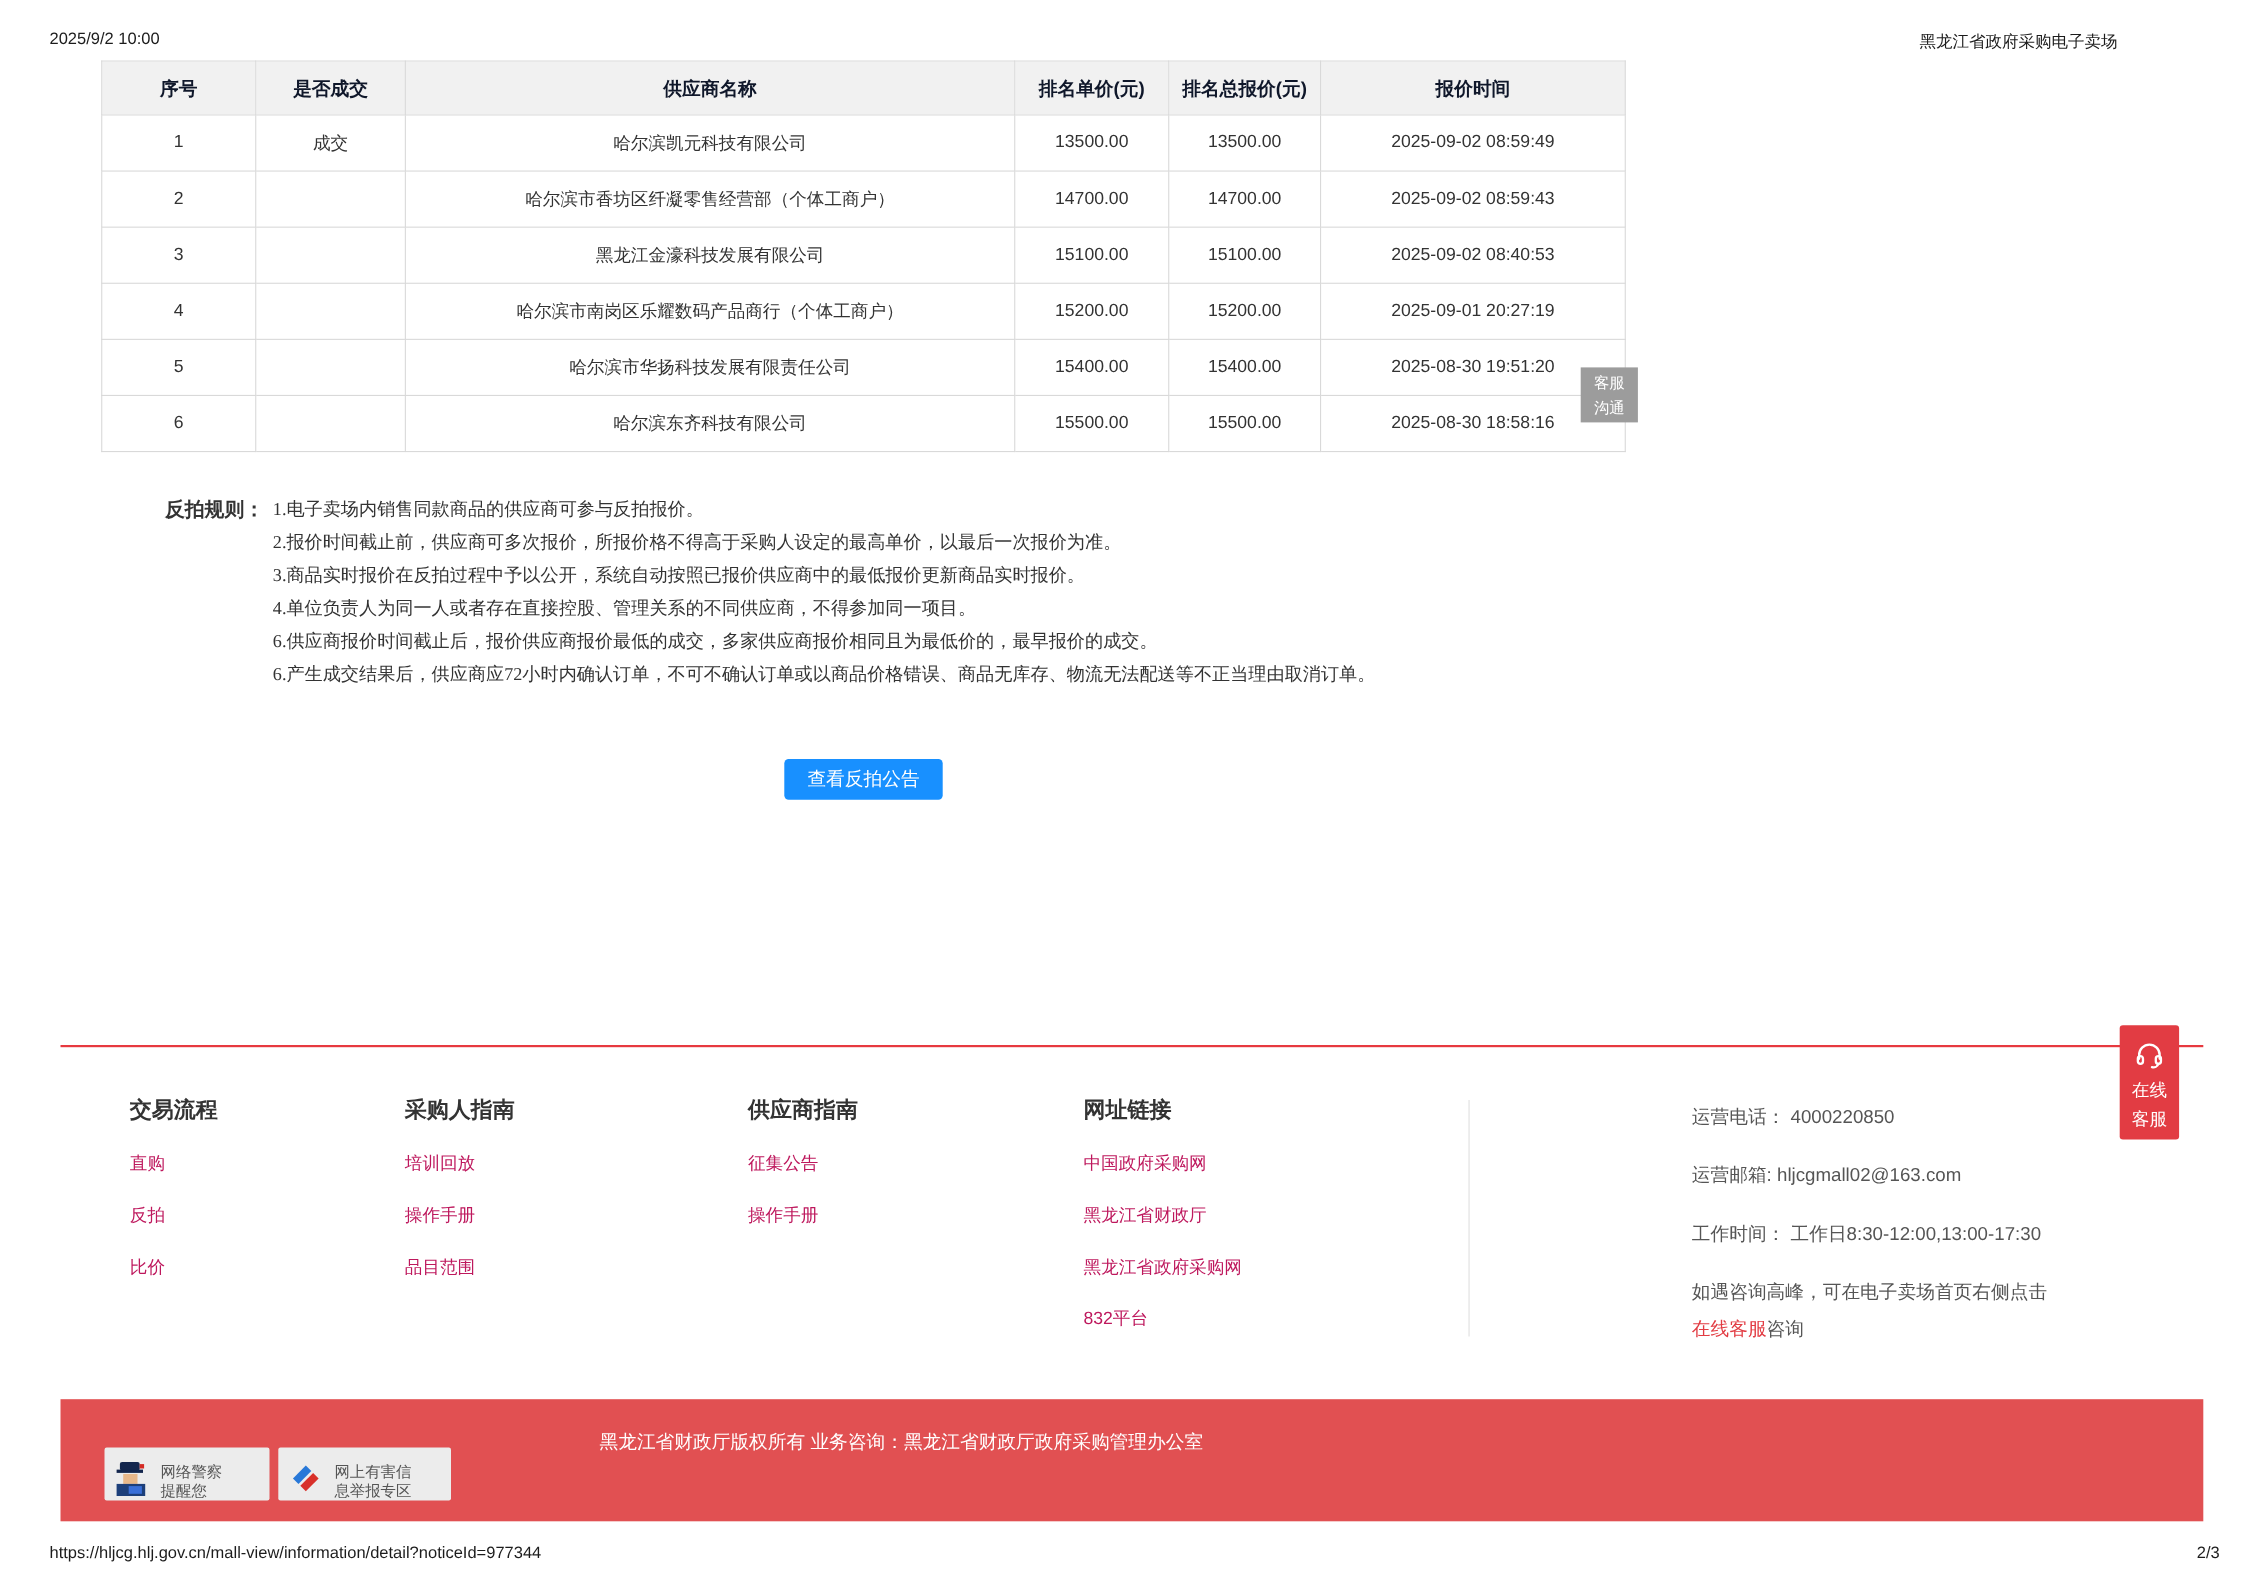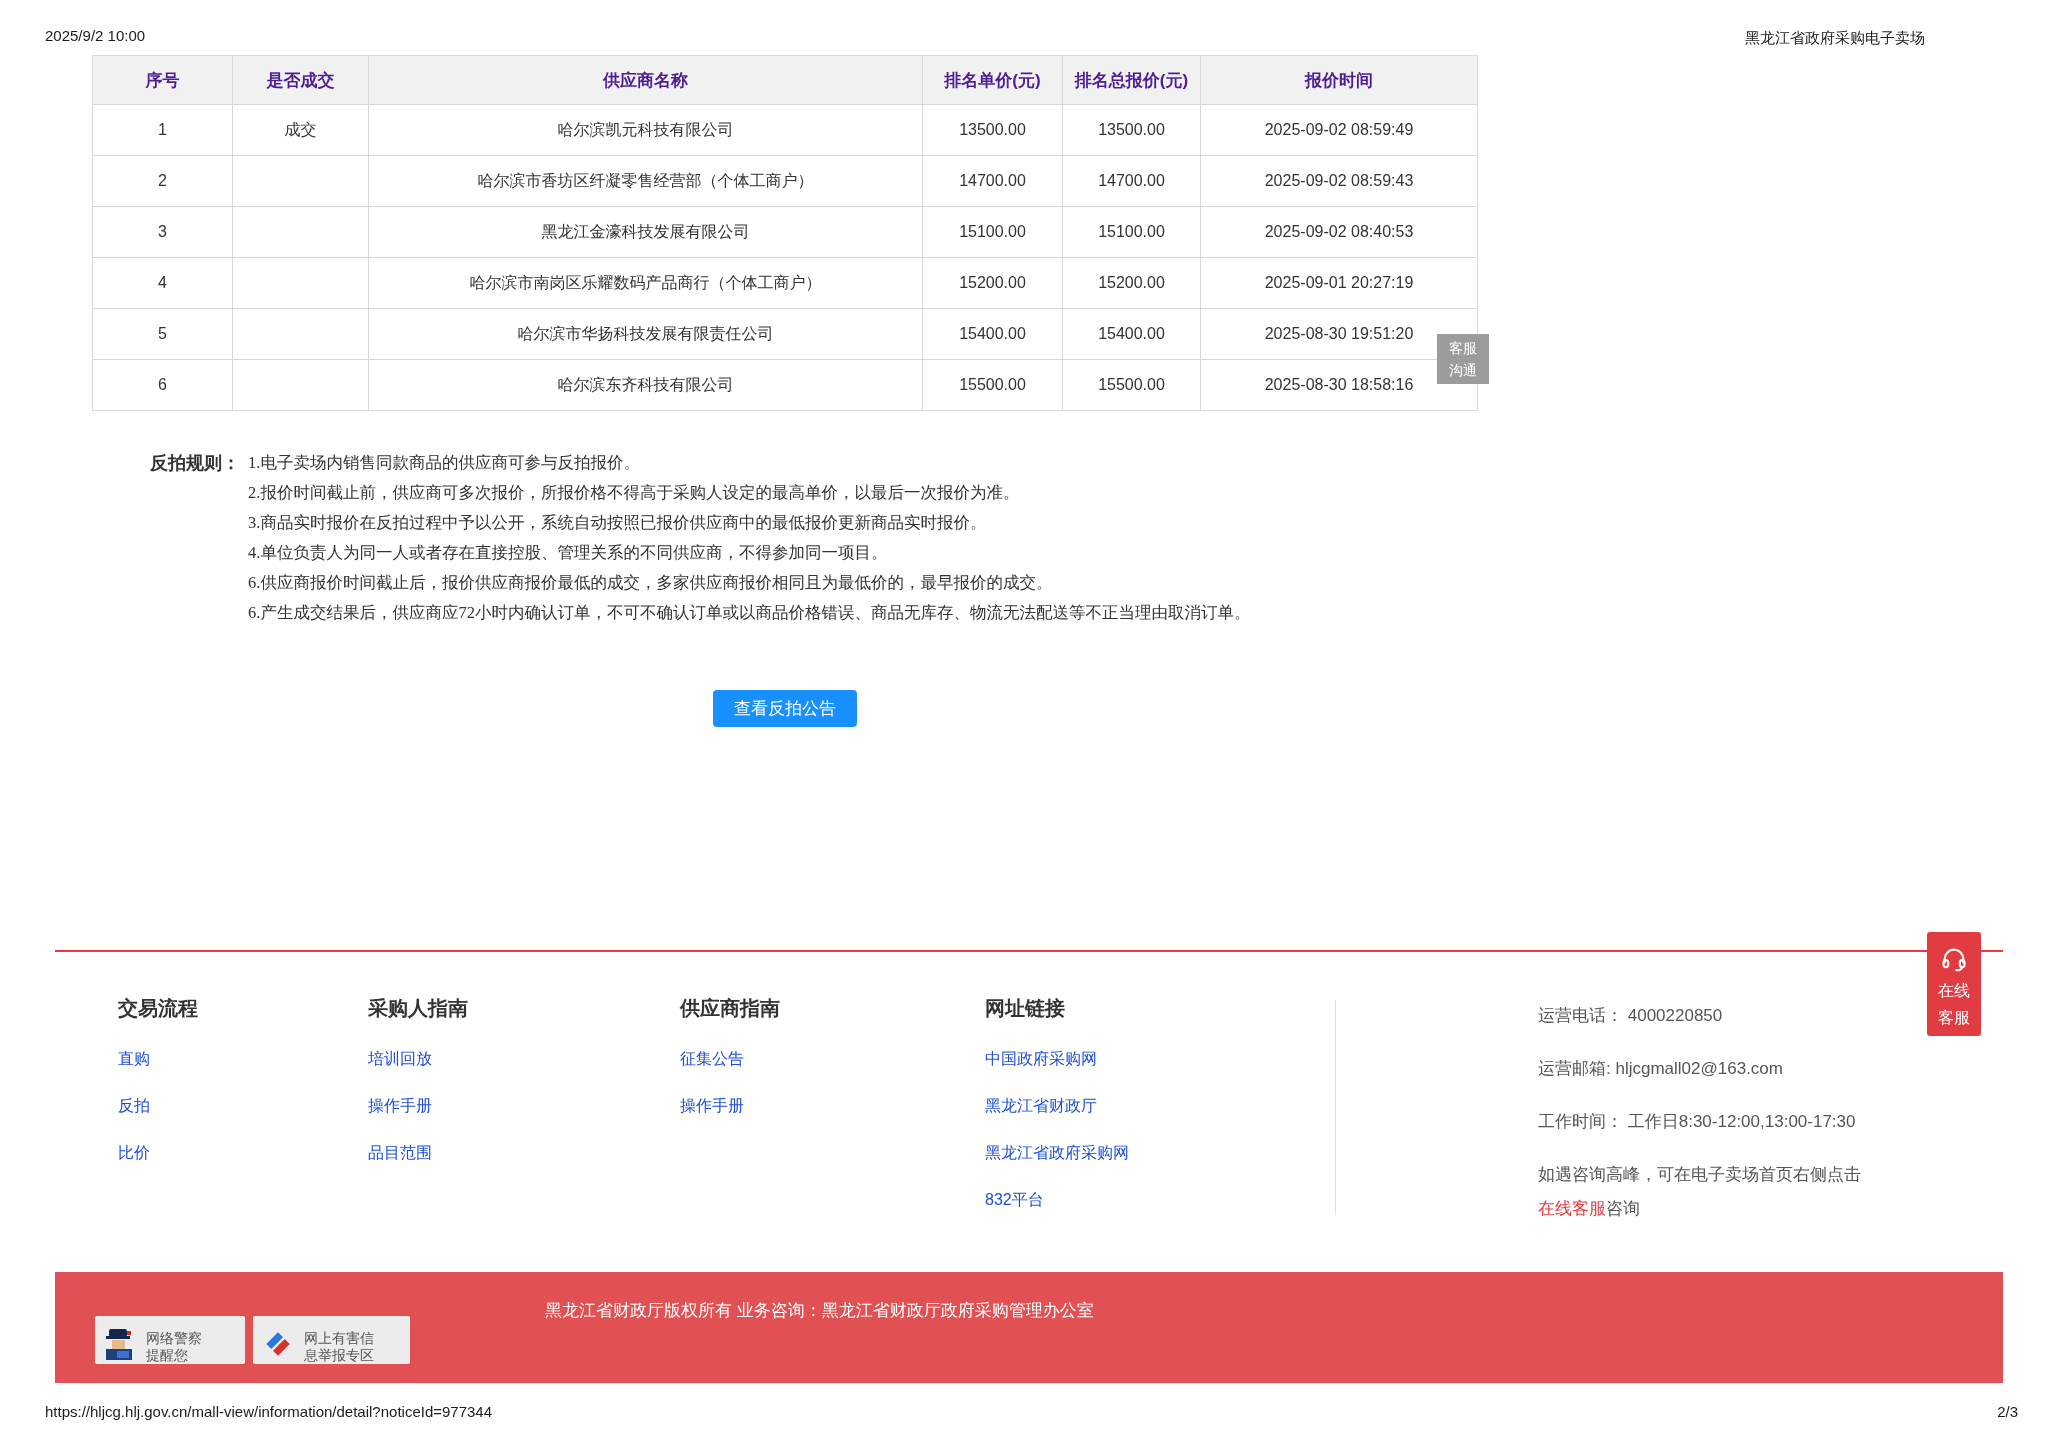--- a/index.html
+++ b/index.html
@@ -6,21 +6,21 @@
   #page{position:relative;width:2048px;height:1447px;background:#fff;overflow:hidden;
         font-family:"Liberation Sans","DejaVu Sans",sans-serif;color:#333;}
 
   
   .ph-date{position:absolute;left:45px;top:27px;font-size:15px;color:#1c1c1c;}
   .ph-title{position:absolute;left:0;width:1925px;top:29px;text-align:right;font-size:15px;color:#1c1c1c;}
 
   
   table.quote{position:absolute;left:92px;top:55px;width:1385px;border-collapse:collapse;table-layout:fixed;}
   table.quote th,table.quote td{border:1px solid #d9d9d9;text-align:center;vertical-align:middle;overflow:hidden;}
-  table.quote th{height:46px;background:#f1f1f1;font-size:17px;font-weight:bold;color:#4c1d95;}
+  table.quote th{height:46px;background:#f1f1f1;font-size:17px;font-weight:bold;color:#0f172a;}
   table.quote td{height:48px;font-size:16px;color:#333;}
 
   
   .chat-tab{position:absolute;left:1437px;top:334px;width:52px;height:50px;background:#9c9c9c;
             color:#fff;font-size:14px;line-height:22px;text-align:center;padding-top:3px;box-sizing:border-box;cursor:pointer;}
 
   
   .rules{position:absolute;left:150px;top:448px;display:flex;font-family:Liberation Serif, serif;}
   .rules-label{font-size:18px;font-weight:bold;color:#333;line-height:30px;white-space:nowrap;}
   .rules-items{margin-left:8px;}
@@ -29,21 +29,21 @@
   
   .ann-btn{position:absolute;left:713px;top:690px;width:144px;height:37px;background:#1890ff;border:none;
            border-radius:4px;color:#fff;font-size:17px;line-height:37px;text-align:center;cursor:pointer;
            font-family:inherit;padding:0;}
 
   .red-line{position:absolute;left:55px;top:950px;width:1948px;height:2px;background:#e7393f;}
 
   
   .fcol{position:absolute;top:995px;}
   .fcol .fcol-title{font-size:20px;font-weight:bold;color:#333;margin-bottom:28px;}
-  .fcol .fcol-item{font-size:16px;color:#1d4ed8;margin-bottom:30px;line-height:17px;cursor:pointer;}
+  .fcol .fcol-item{font-size:16px;color:#be185d;margin-bottom:30px;line-height:17px;cursor:pointer;}
   .vdiv{position:absolute;left:1335px;top:1000px;width:1px;height:215px;background:#e0e0e0;}
 
   
   .contact{position:absolute;left:1490px;top:1005px;width:450px;font-size:17px;color:#555;margin-left:48px;}
   .contact .cline{margin-bottom:31px;line-height:22px;}
   .contact .cline.tight{margin-bottom:12px;}
   .contact .red-link{color:#e23c43;cursor:pointer;}
 
   
   .online-svc{position:absolute;left:1927px;top:932px;width:54px;height:104px;background:#e23c43;border-radius:3px;

